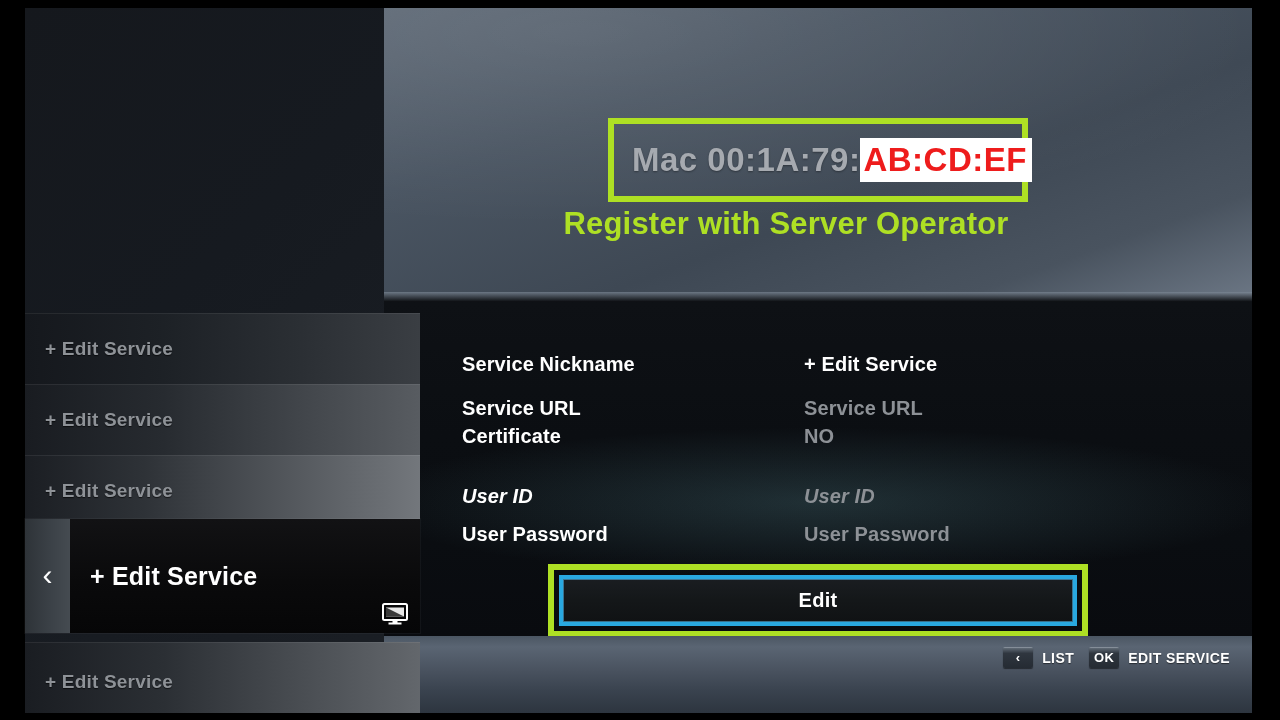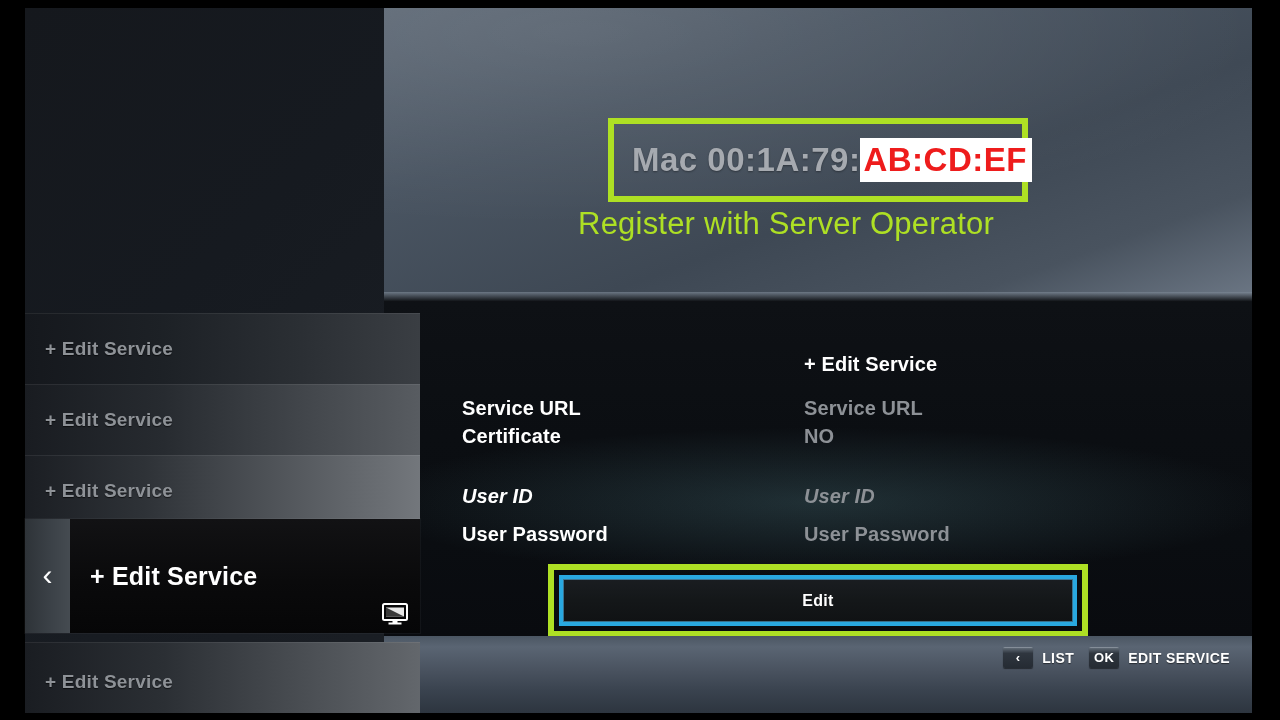--- a/index.html
+++ b/index.html
@@ -190,21 +190,21 @@
     text-shadow: none;
   }
   #register-note {
     position: absolute;
     left: 0;
     top: 198px;
     width: 804px;
     text-align: center;
     color: #aee024;
     font-size: 31px;
-    font-weight: normal;
+    font-weight: bold;
     letter-spacing: 0.2px;
   }
 
   
   #form-panel {
     position: absolute;
     left: 0;
     top: 294px;
     width: 868px;
     height: 334px;
@@ -260,21 +260,21 @@
   #edit-button {
     width: 100%;
     height: 100%;
     box-sizing: border-box;
     border: 4px solid #29a8e0;
     background: linear-gradient(to bottom, #1a1d21 0%, #141719 50%, #101214 100%);
     display: flex;
     align-items: center;
     justify-content: center;
     color: #ffffff;
-    font-size: 16px;
+    font-size: 20px;
     font-weight: bold;
     letter-spacing: 0.3px;
     box-shadow: inset 0 0 0 1px rgba(90,190,240,.55);
   }
 
   
   #bottom-bar {
     position: absolute;
     left: 0;
     top: 628px;
@@ -372,20 +372,21 @@
           <span>Mac 00:1A:79:</span><span id="mac-suffix">AB:CD:EF</span>
         </span>
       </div>
 
       <div id="register-note">Register with Server Operator</div>
     </div>
 
     <div id="form-panel">
 
       <div class="form-row" id="frow-0">
+        <span class="form-label">Service Nickname</span>
         <span class="form-value active">+ Edit Service</span>
       </div>
 
       <div class="form-row" id="frow-1">
         <span class="form-label">Service URL</span>
         <span class="form-value">Service URL</span>
       </div>
 
       <div class="form-row" id="frow-2">
         <span class="form-label">Certificate</span>

